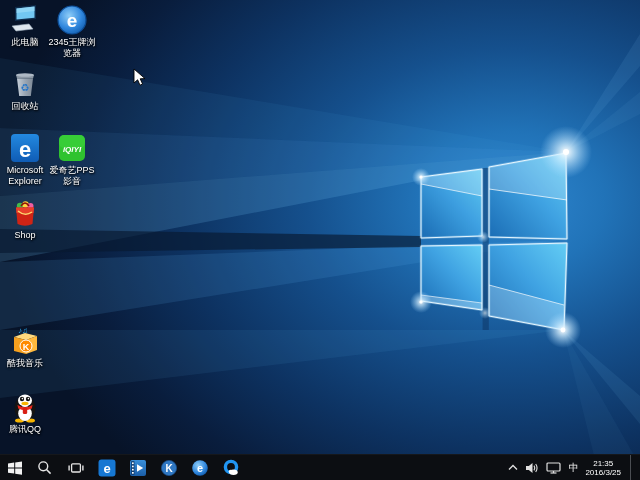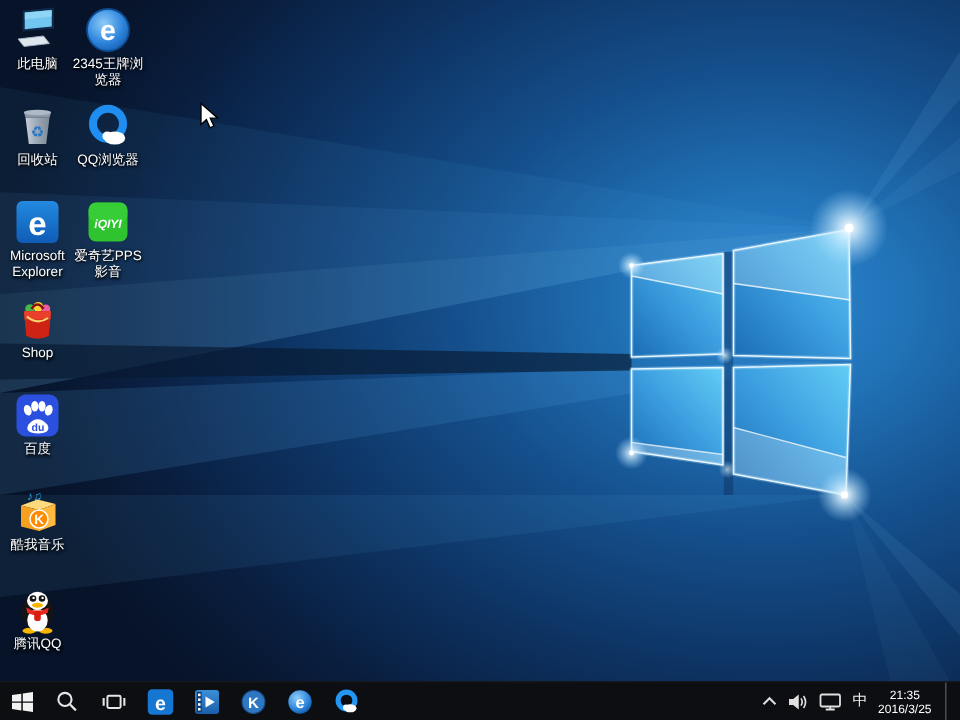--- a/index.html
+++ b/index.html
@@ -138,28 +138,20 @@
       </linearGradient>
         </defs>
       <polygon points="7,7 25,7 24,10.5 8,10.5" fill="#8b97a4"></polygon>
       <ellipse cx="16" cy="7" rx="9" ry="1.8" fill="#aeb9c5"></ellipse>
       <polygon points="8,10.5 24,10.5 21.8,28 10.2,28" fill="url(#bin)"></polygon>
       <text x="16" y="23" font-size="10" text-anchor="middle" fill="#2475c8">♻</text>
     </svg>
     <div class="lbl">回收站</div>
   </div>
 
-  <div class="dicon c1 r1">
-    <svg class="art" viewBox="0 0 32 32">
-      <circle cx="16" cy="14.5" r="10" fill="none" stroke="#1f8ef0" stroke-width="5.4"></circle>
-      <ellipse cx="20.5" cy="24" rx="7" ry="4.4" fill="#ffffff"></ellipse>
-      <circle cx="15.5" cy="22.8" r="3.2" fill="#ffffff"></circle>
-    </svg>
-    <div class="lbl">QQ浏览器</div>
-  </div>
 
   <div class="dicon c0 r2">
     <svg class="art" viewBox="0 0 32 32">
       <defs>
           <linearGradient id="edg" x1="0" y1="0" x2="0" y2="1">
         <stop offset="0%" stop-color="#2389e0"></stop>
             <stop offset="100%" stop-color="#0f5cb5"></stop>
       </linearGradient>
         </defs>
       <rect x="2" y="2" width="28" height="28" rx="4" fill="url(#edg)"></rect>
@@ -183,32 +175,20 @@
 
   <div class="dicon c1 r2">
     <svg class="art" viewBox="0 0 32 32">
       <rect x="3" y="3" width="26" height="26" rx="5" fill="#2fc32f"></rect>
       <rect x="3" y="3" width="26" height="13" rx="5" fill="#3dd43d" opacity="0.6"></rect>
       <text x="16" y="20" font-size="8" font-weight="bold" font-style="italic" fill="#ffffff" text-anchor="middle">iQIYI</text>
     </svg>
     <div class="lbl">爱奇艺PPS 影音</div>
   </div>
 
-  <div class="dicon c0 r4">
-    <svg class="art" viewBox="0 0 32 32">
-      <rect x="2" y="2" width="28" height="28" rx="6" fill="#2b50e0"></rect>
-      <ellipse cx="9.5" cy="12.5" rx="2.5" ry="3.6" fill="#ffffff" transform="rotate(-18 9.5 12.5)"></ellipse>
-      <ellipse cx="14.2" cy="9.8" rx="2.4" ry="3.5" fill="#ffffff"></ellipse>
-      <ellipse cx="19" cy="9.8" rx="2.4" ry="3.5" fill="#ffffff"></ellipse>
-      <ellipse cx="23.5" cy="12.5" rx="2.5" ry="3.6" fill="#ffffff" transform="rotate(18 23.5 12.5)"></ellipse>
-      <path d="M10,22 Q16,15 22.5,22 Q25.5,27.5 16.5,28 Q6.8,27.5 10,22 Z" fill="#ffffff"></path>
-      <text x="16.3" y="26.3" font-size="7" font-weight="bold" fill="#2b50e0" text-anchor="middle">du</text>
-    </svg>
-    <div class="lbl">百度</div>
-  </div>
 
   <div class="dicon c0 r5">
     <svg class="art" viewBox="0 0 32 32">
       <text x="9" y="8" font-size="8" fill="#29a8e8">♪♫</text>
       <polygon points="5,12 16,8 28,11 17,15" fill="#ffda7d"></polygon>
       <polygon points="5,12 17,15 17,29 5,26" fill="#f5a01e"></polygon>
       <polygon points="17,15 28,11 28,25 17,29" fill="#ffb93e"></polygon>
       <circle cx="17" cy="21" r="6" fill="#ff8a00" stroke="#ffffff" stroke-width="1"></circle>
       <text x="17" y="24.5" font-size="9" font-weight="bold" fill="#ffffff" text-anchor="middle">K</text>
     </svg>

